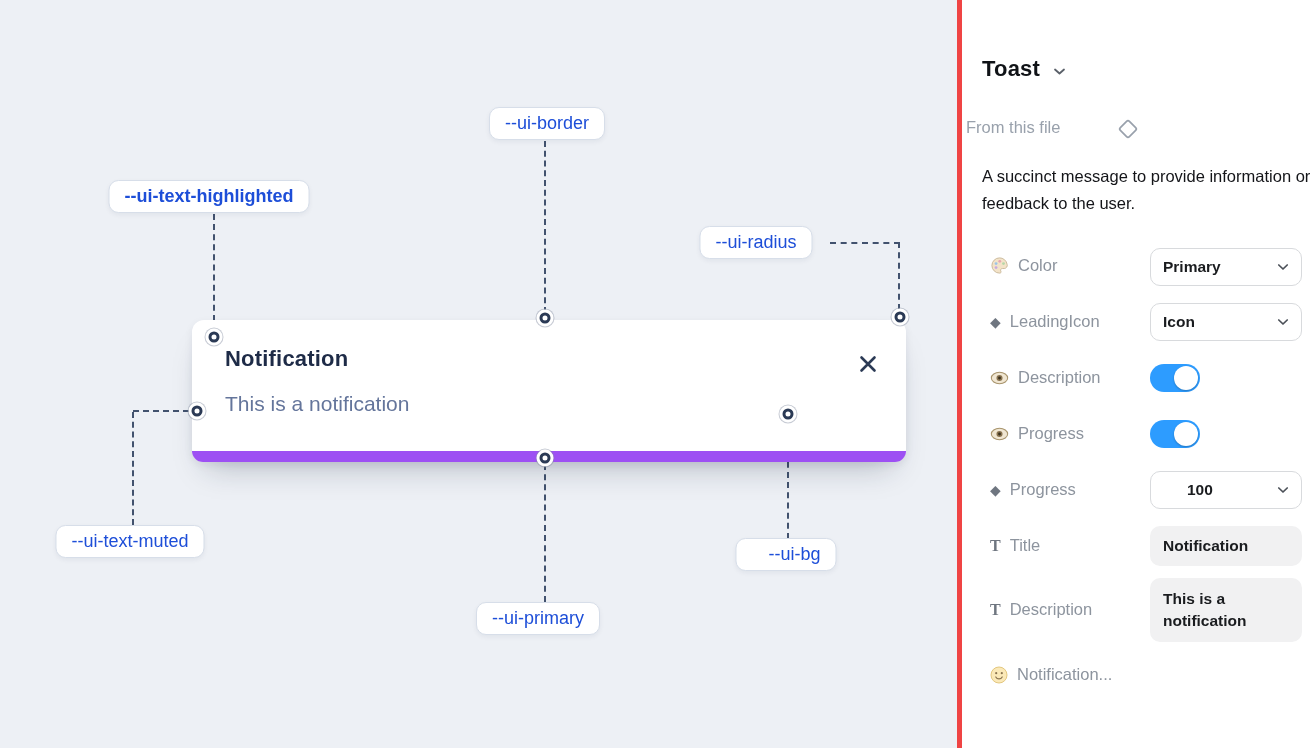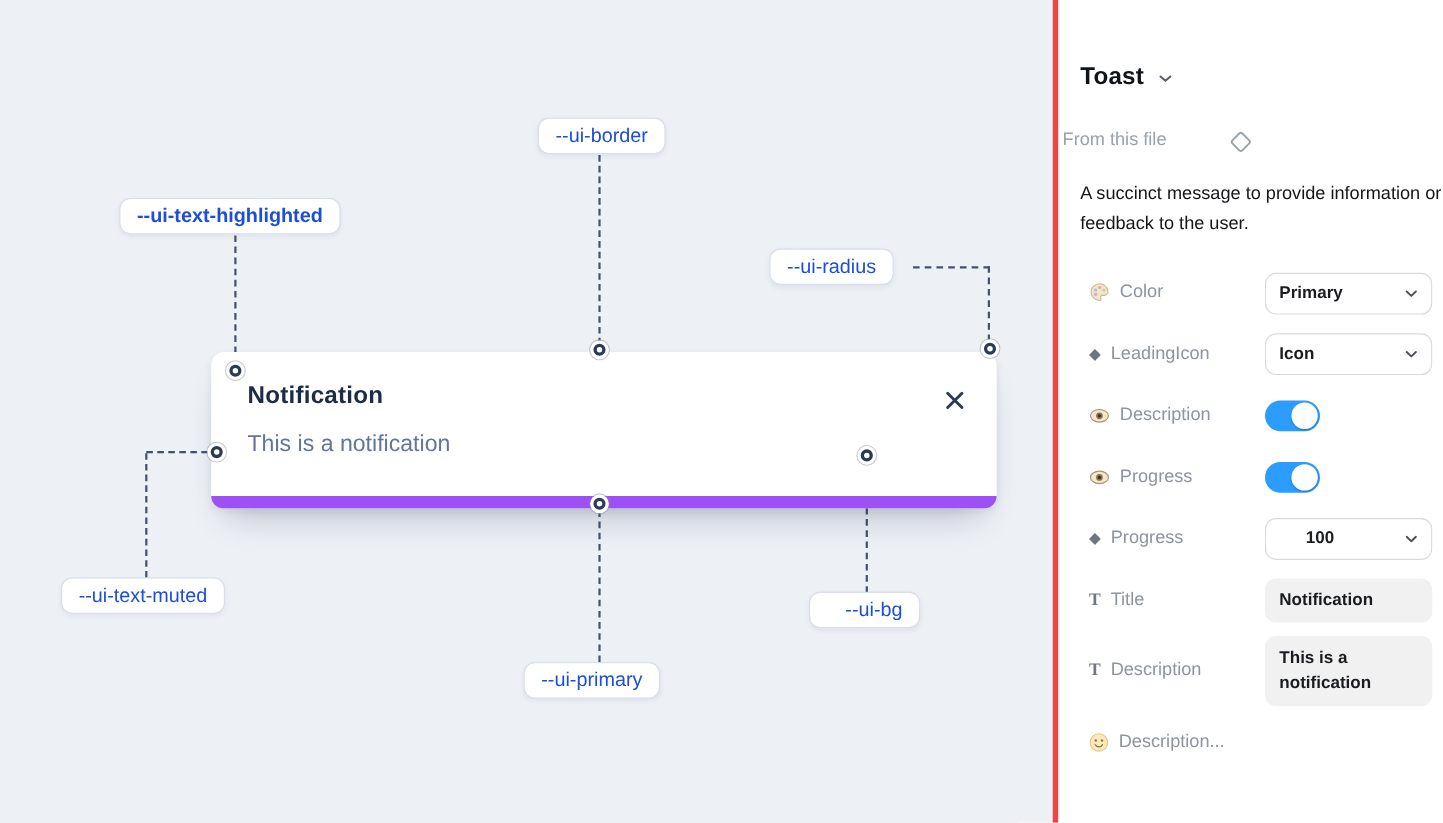--- a/index.html
+++ b/index.html
@@ -207,16 +207,16 @@
 
     <div class="prop-label" style="top:665px;">
       <span>
         <svg width="18" height="18" viewBox="0 0 18 18">
             <circle cx="9" cy="9" r="8" fill="#FBE9B8" stroke="#E3C77F" stroke-width="1"></circle>
             <circle cx="6.2" cy="7.2" r="1.1" fill="#8A7450"></circle>
             <circle cx="11.8" cy="7.2" r="1.1" fill="#8A7450"></circle>
             <path d="M5.8 11 a3.6 3.6 0 0 0 6.4 0" fill="none" stroke="#8A7450" stroke-width="1.2" stroke-linecap="round"></path>
           </svg>
       </span>
-      <span>Description...</span>
+      <span>Notification...</span>
     </div>
   </div>
 </div>
 
 </body></html>

